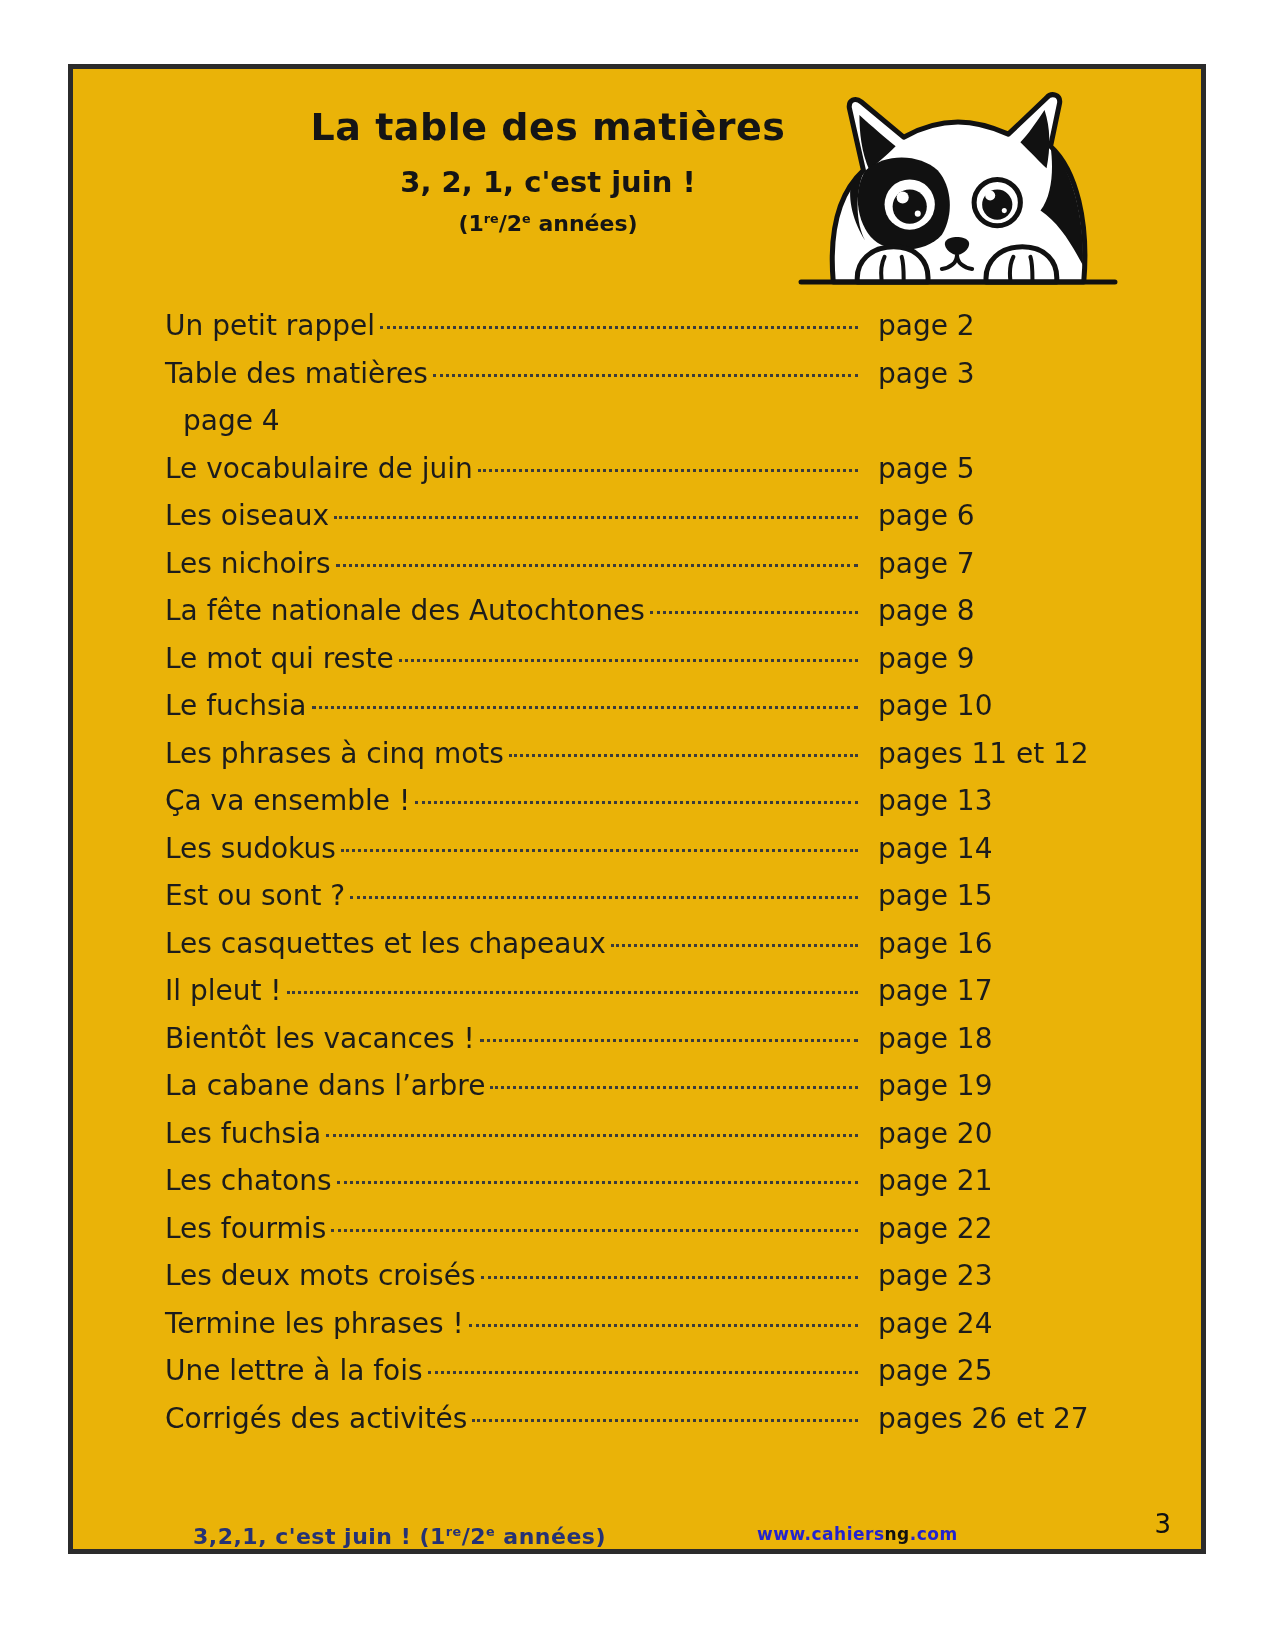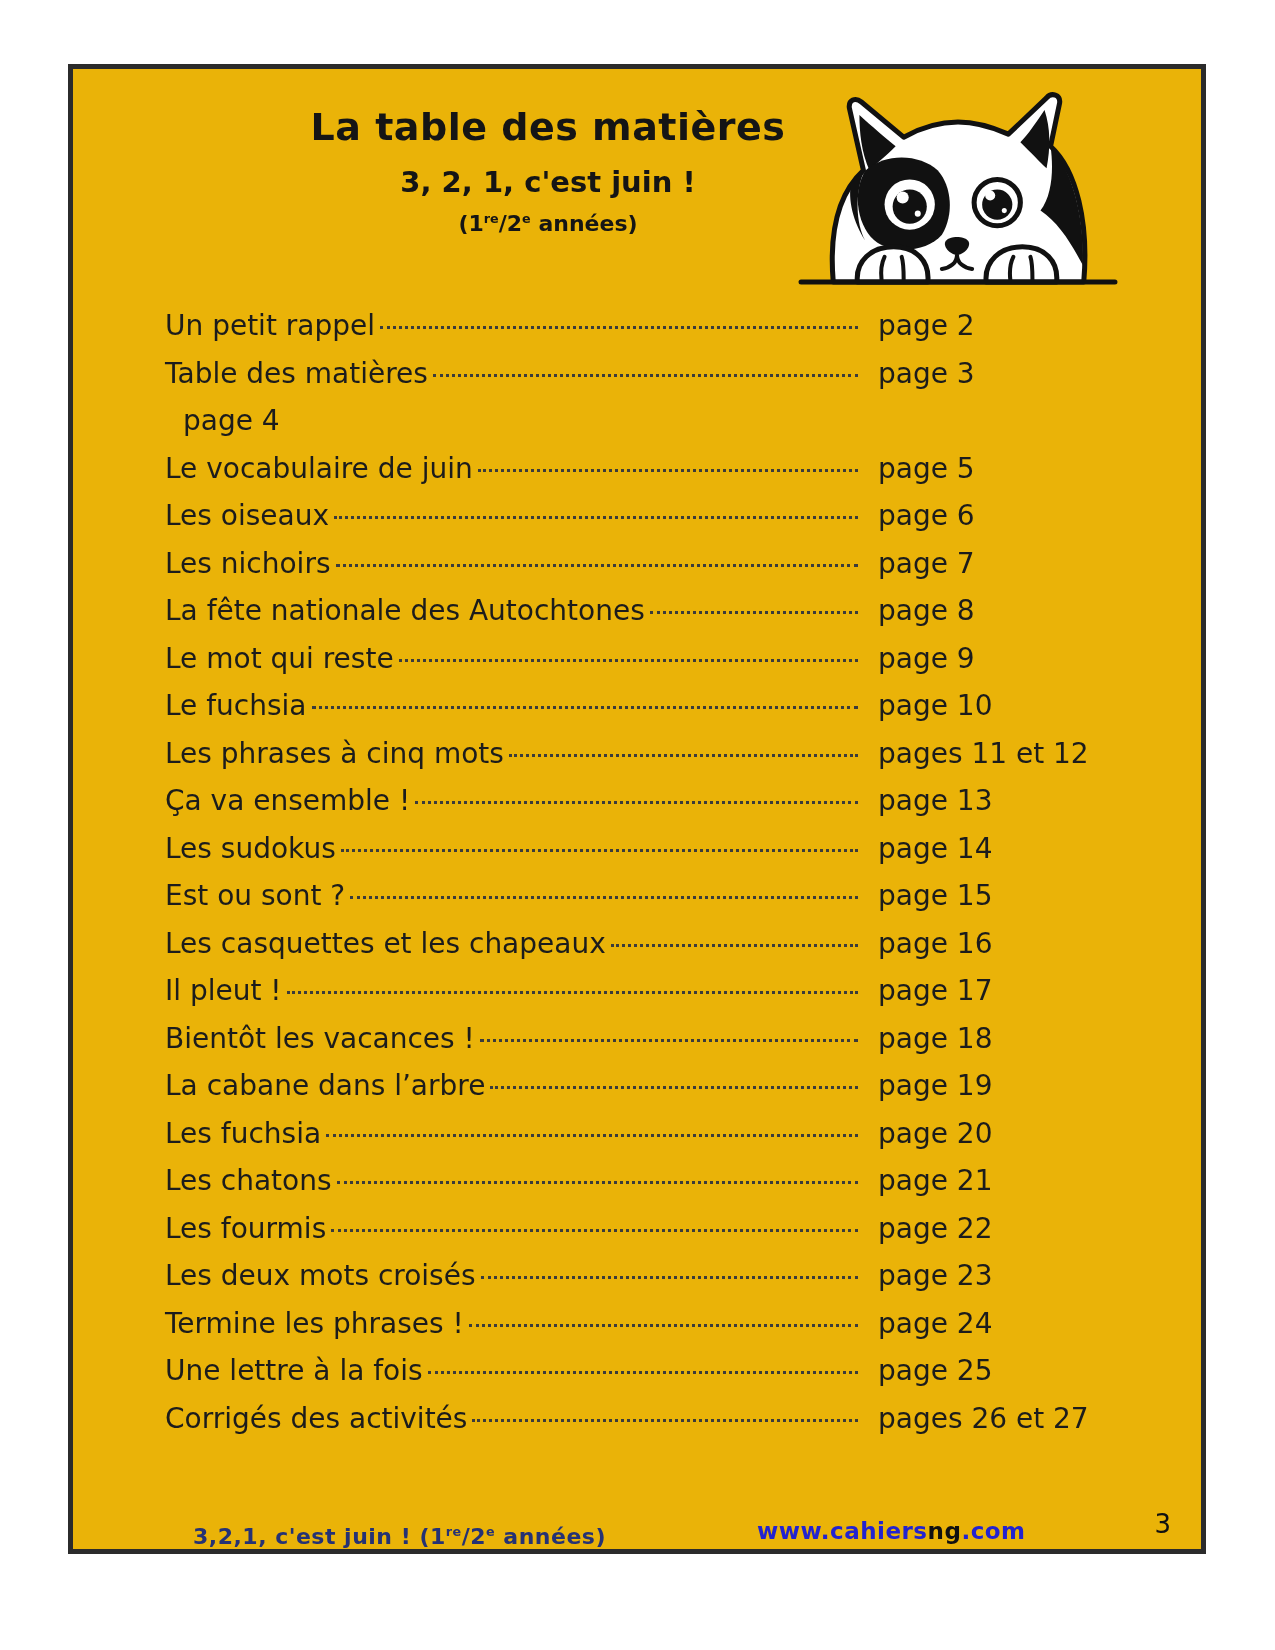--- a/index.html
+++ b/index.html
@@ -70,21 +70,21 @@
   }
   
   .f-left{
     position:absolute;left:120px;bottom:0;
     font-size:22px;font-weight:bold;color:var(--navy);
     white-space:nowrap;letter-spacing:0.5px;
   }
   .f-left sup{font-size:0.58em;}
   .f-site{
     position:absolute;left:684px;bottom:5px;
-    font-size:23px;font-weight:bold;
+    font-size:17px;font-weight:bold;
     white-space:nowrap;letter-spacing:0.5px;
     color:var(--site-blue);
     text-decoration:none;cursor:pointer;text-align:right;
   }
   .f-site .site-mid{color:#111111;}
   .pageno{
     position:absolute;right:30px;bottom:10px;
     font-size:26px;color:#111111;
   }
 </style>

